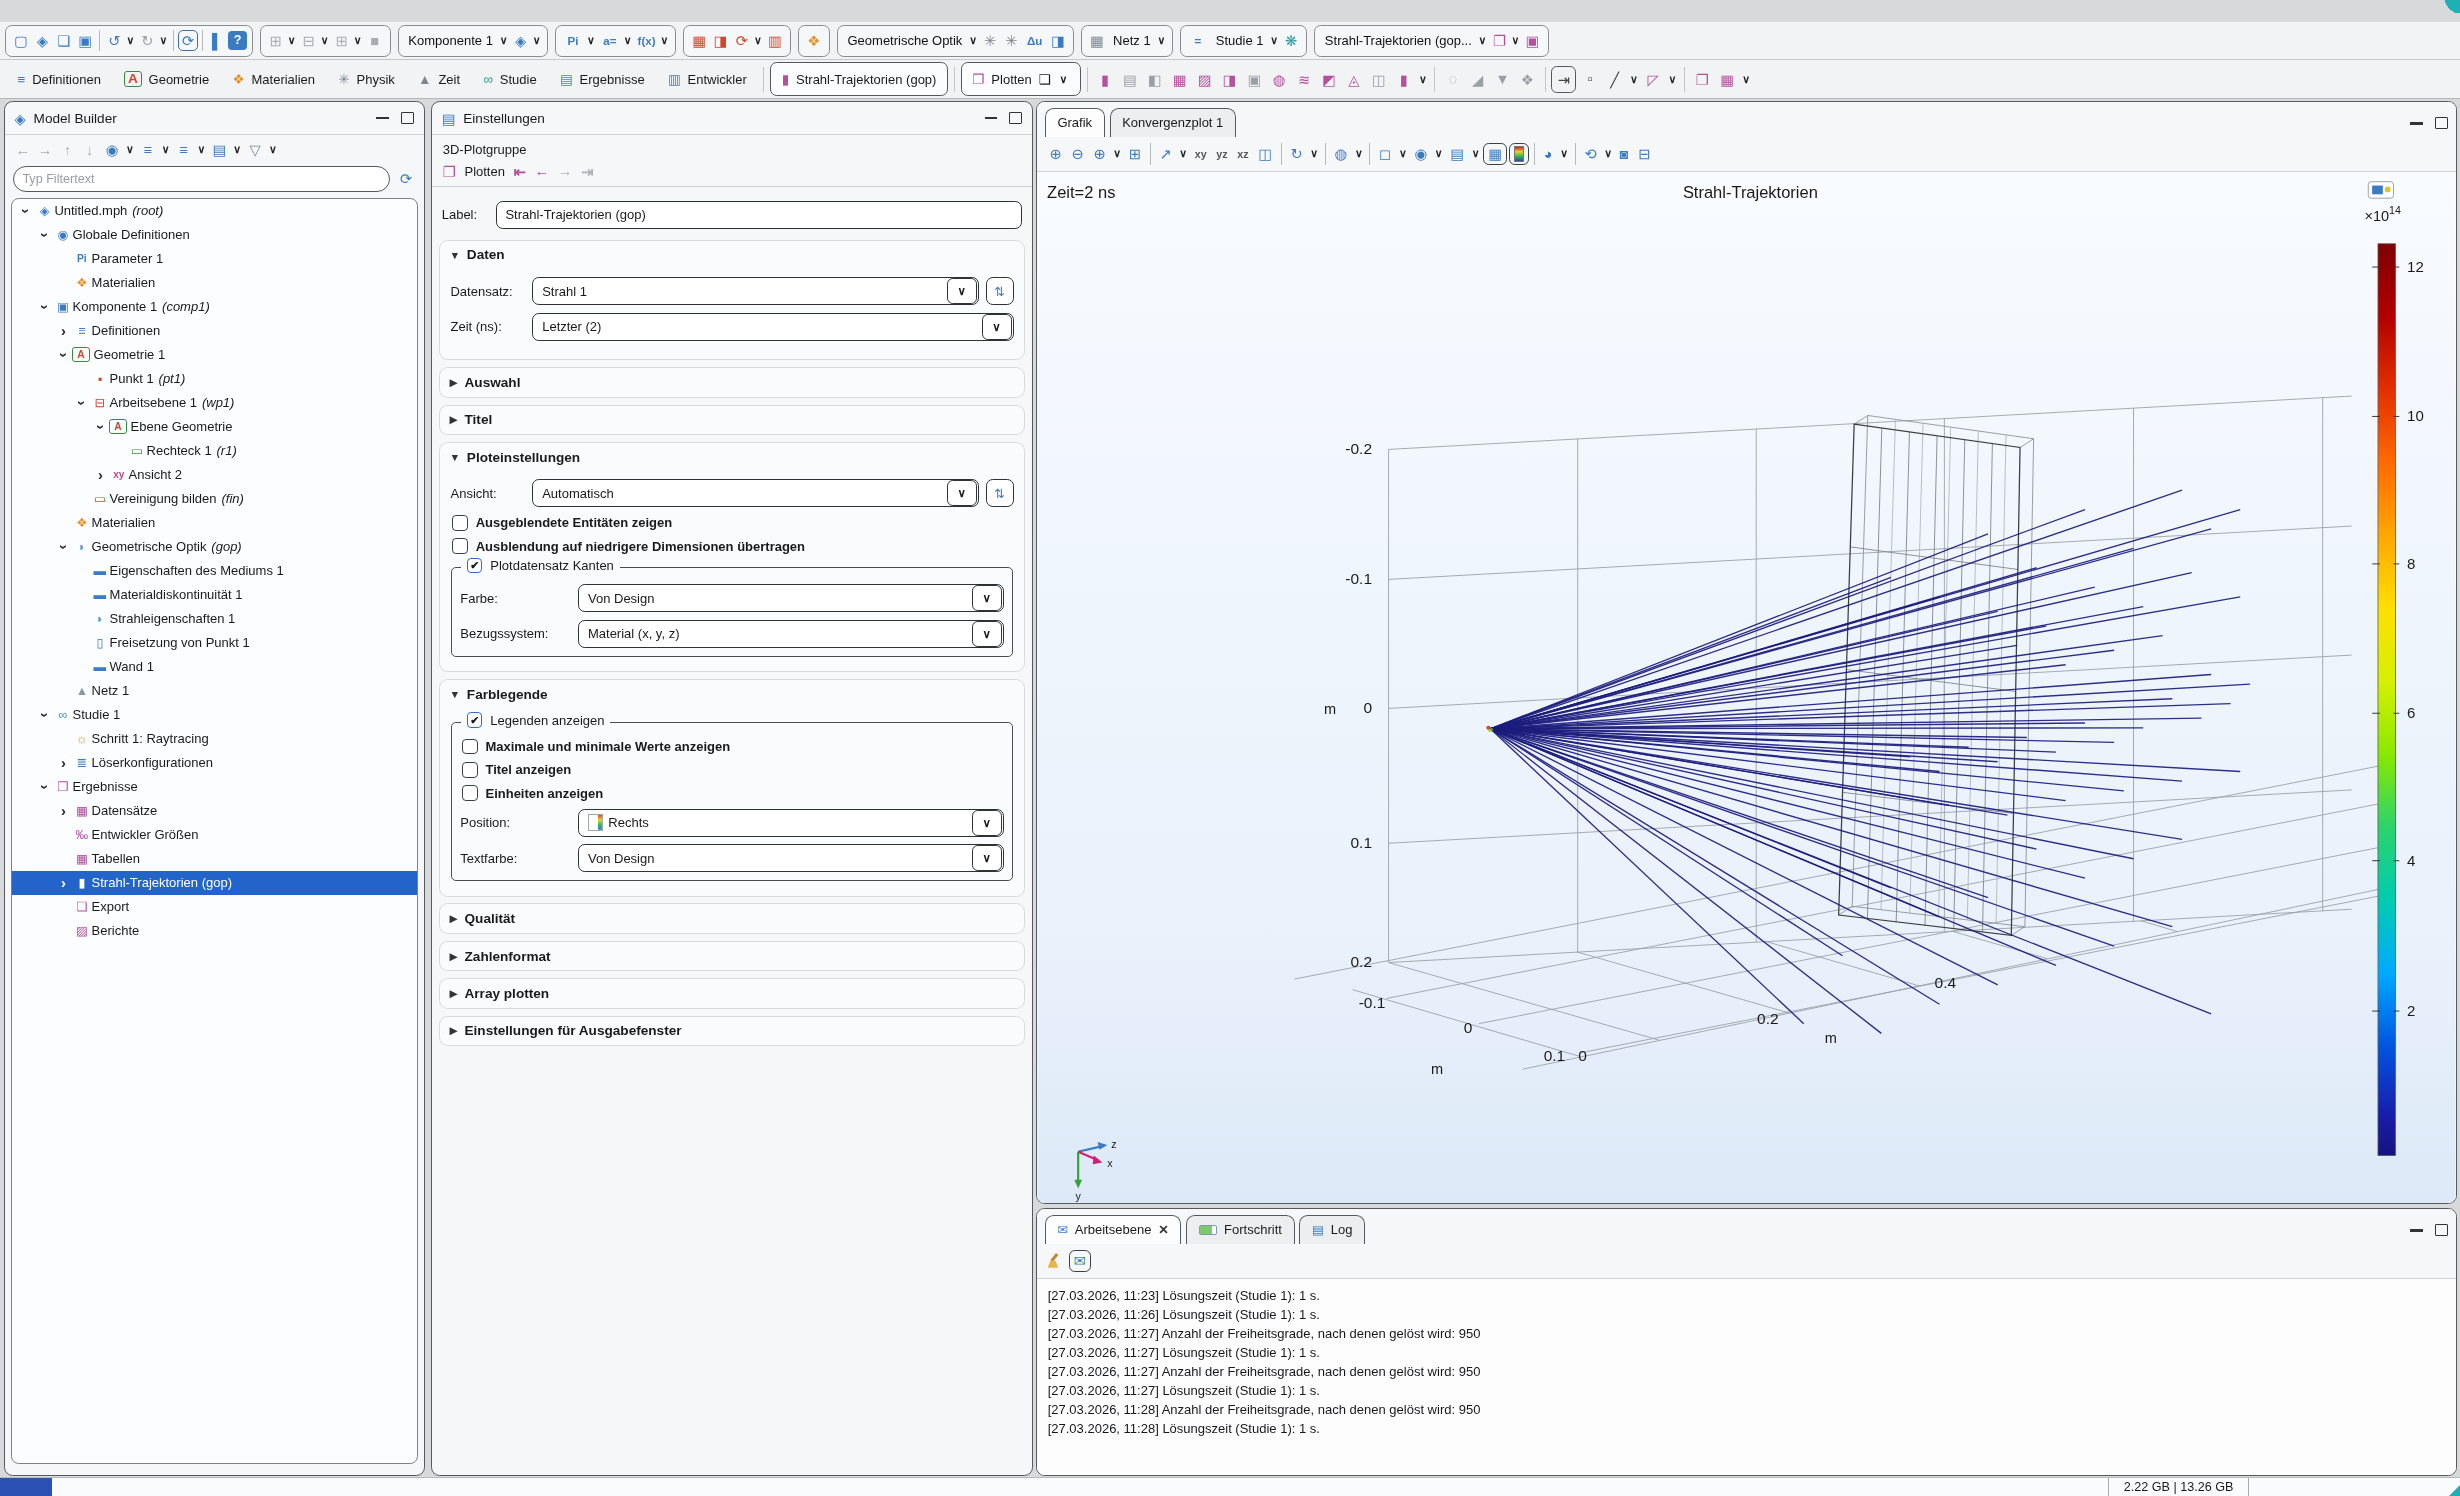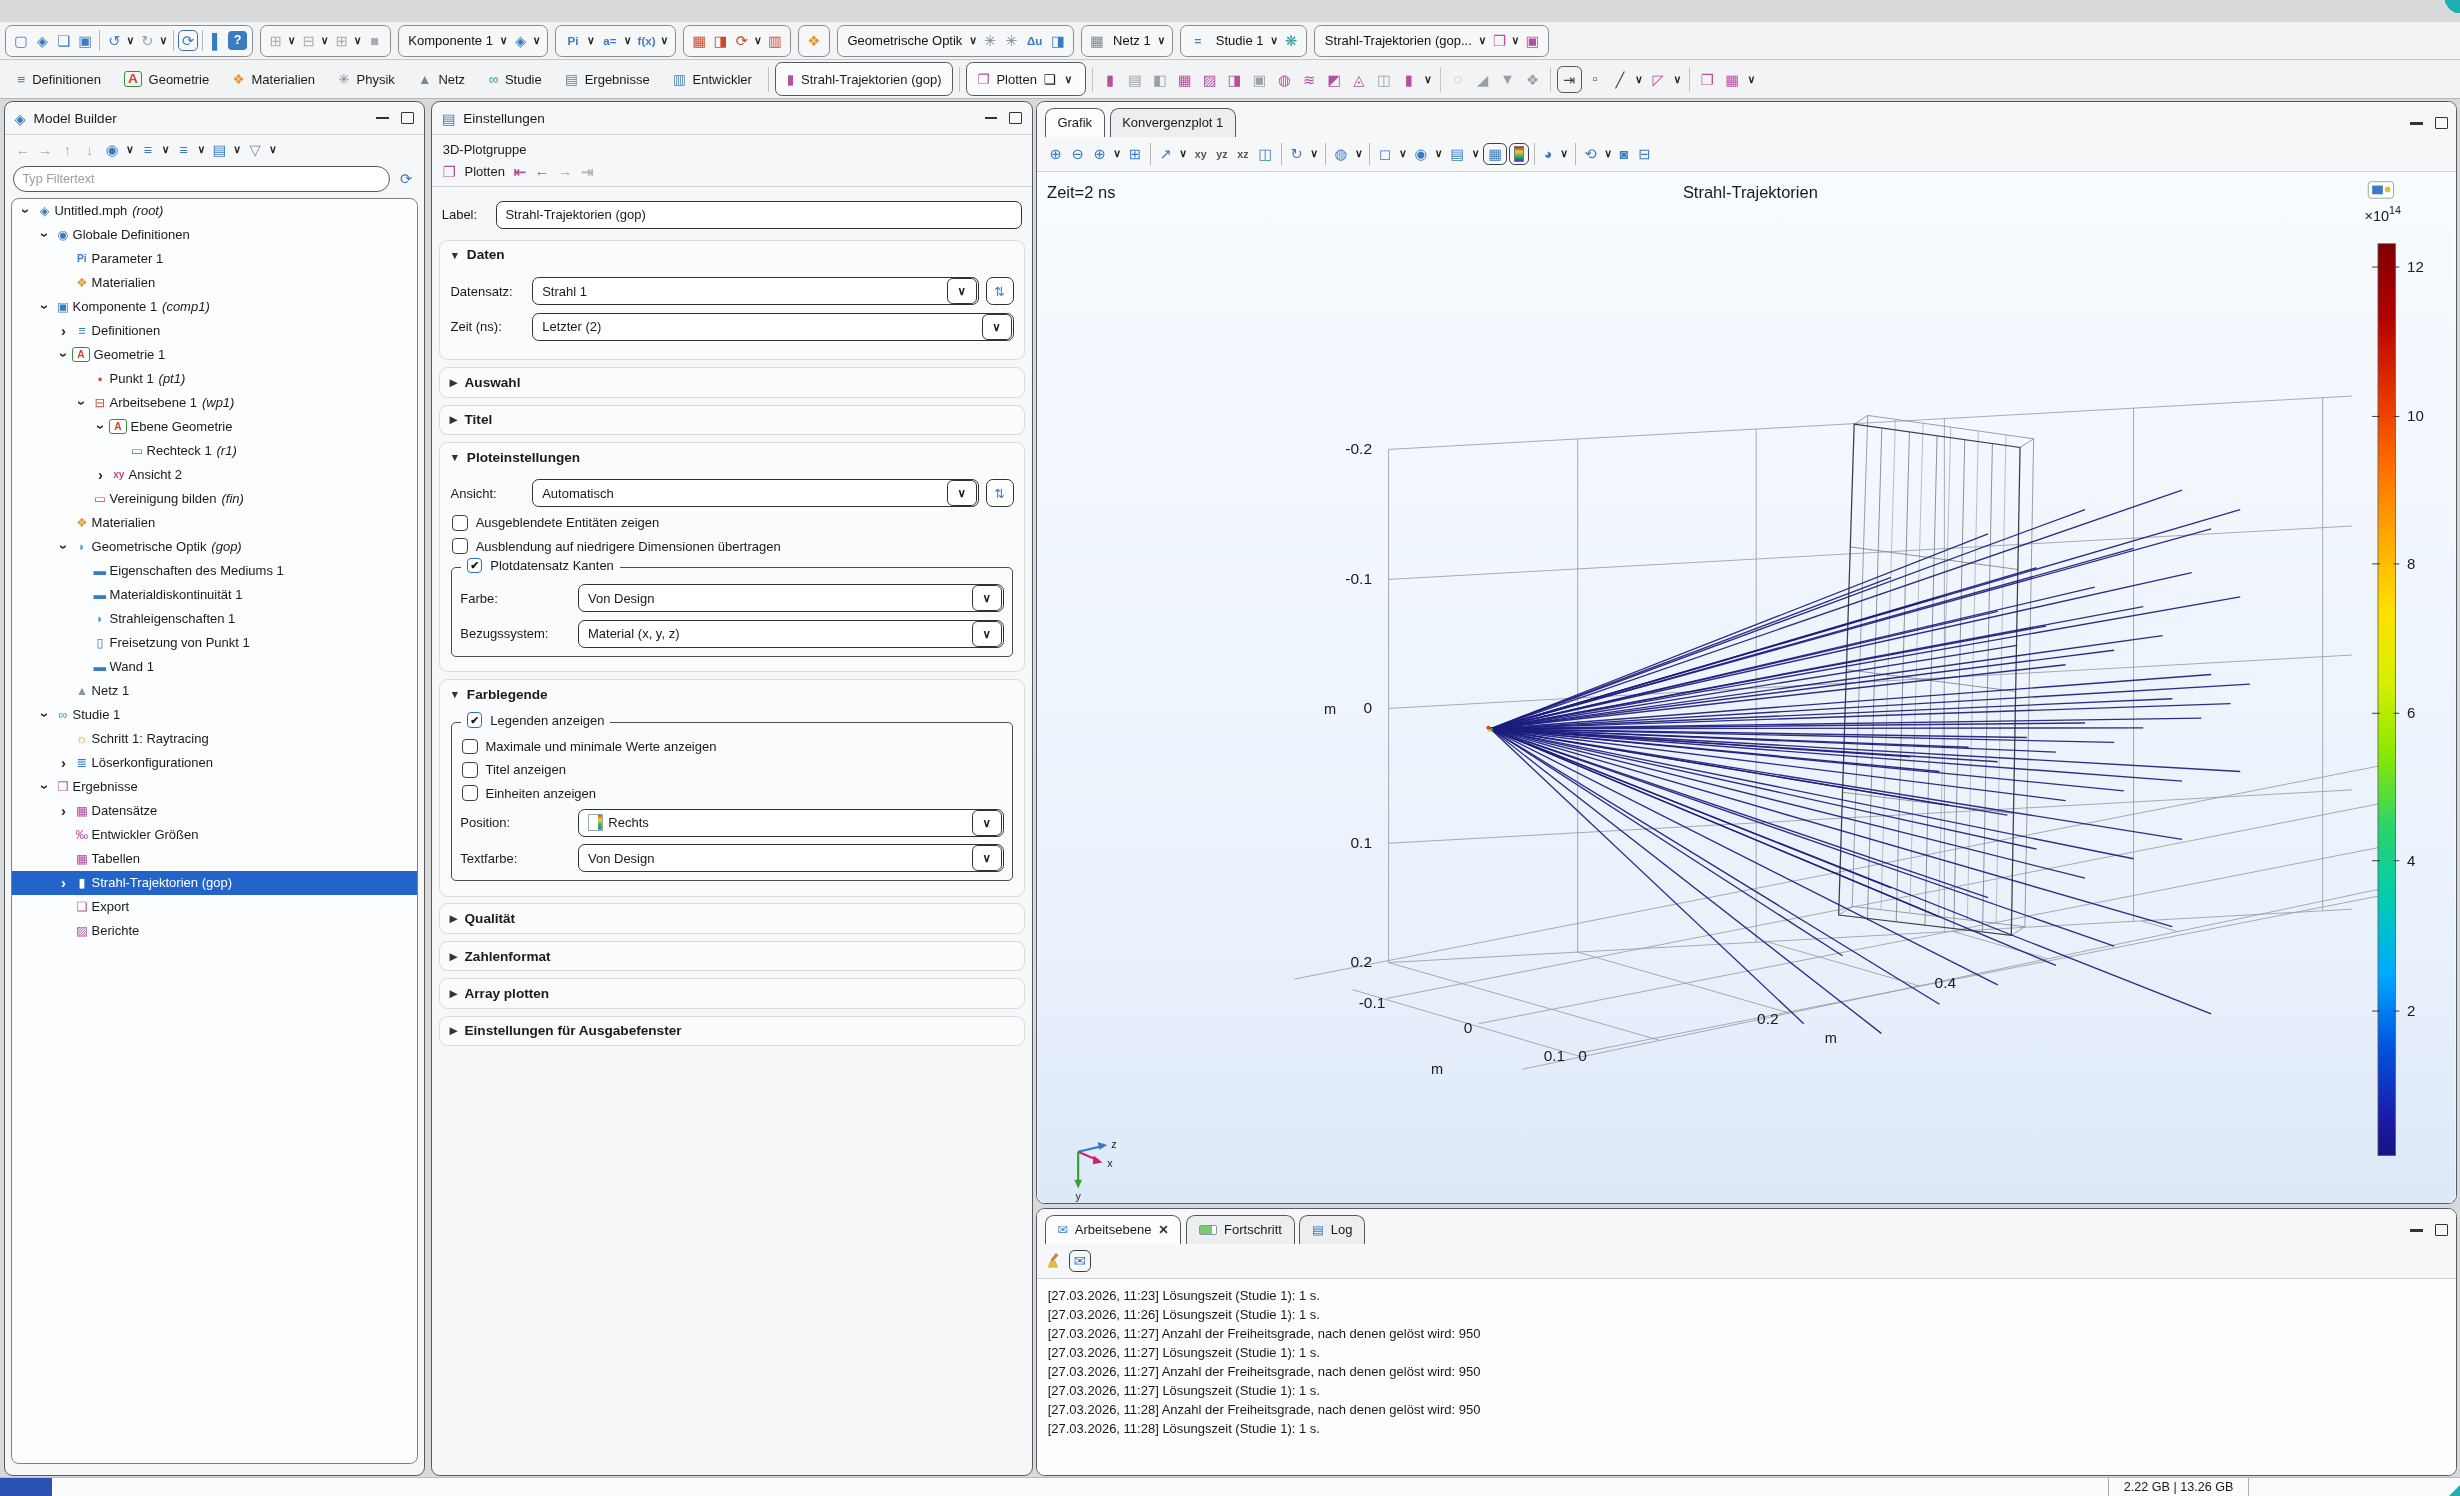--- a/index.html
+++ b/index.html
@@ -60,21 +60,21 @@
   .flabel{font-size:13px;flex:none;}
   .w52{width:54px;} .w80{width:82px;} .w118{width:118px;}
   .fld{flex:1;height:28px;border:1.5px solid #2f3235;border-radius:6.8px;background:#fff;display:flex;align-items:center;padding-left:8.7px;font-size:13px;box-sizing:border-box;overflow:hidden;}
   .chev{margin-left:auto;width:28px;height:24px;border:1.4px solid #2f3235;border-radius:5.8px;margin-right:1px;display:flex;align-items:center;justify-content:center;font-weight:bold;font-size:11.6px;flex:none;}
   .sidebtn{width:28px;height:28px;border:1.5px solid #2f3235;border-radius:6.8px;margin-left:6.8px;display:flex;align-items:center;justify-content:center;color:#3a7bc2;font-size:12.6px;flex:none;background:#fff;box-sizing:border-box;}
   .sec{border:1px solid #d8dadc;border-radius:8.7px;margin:6.8px 6.8px;background:#fafbfd;}
   .shead{display:flex;align-items:center;gap:6.8px;padding:6.8px 9.7px;font-weight:bold;font-size:13.6px;}
   .tri{font-size:10.7px;color:#333;font-weight:normal;}
   .sbody{padding:0 10.7px 10.7px;}
   .frow{display:flex;align-items:center;margin:7.8px 0;}
-  .cbrow{display:flex;align-items:center;gap:7.8px;margin:7.8px 1.9px;font-size:13px;}
+  .cbrow{display:flex;align-items:center;gap:7.8px;margin:7.8px 1.9px;font-size:13px;font-weight:bold;}
   .cb{width:15.5px;height:15.5px;border:1.6px solid #3c4043;border-radius:3.9px;background:#fff;display:flex;align-items:center;justify-content:center;box-sizing:border-box;flex:none;}
   .cb.on{border-color:#2b6cc4;}
   .cb.on::after{content:"✔";font-size:10.7px;color:#17191b;font-weight:bold;}
   .gbox{border:1.4px solid #4a4d50;border-radius:4.9px;margin:13.6px 1px 3.9px;padding:7.8px 7.8px 5.8px;position:relative;}
   .glegend{position:absolute;top:-10.7px;left:8.7px;background:#fafbfd;padding:0 5.8px;display:flex;gap:7.8px;align-items:center;font-size:13px;}
   .cbicon{width:12.6px;height:14.6px;border:1px solid #9aa;background:linear-gradient(#fff,#fff) 0 0/7.8px 100% no-repeat,linear-gradient(#e23b2e,#e8d433,#3bb54a,#2e7de2) right/3.9px 100% no-repeat;margin-right:5.8px;flex:none;}
   
   .gtabs{display:flex;align-items:flex-end;height:32px;gap:4.9px;padding:2.9px 7.8px 0;background:#f6f7f8;}
   .gtab{display:flex;align-items:center;gap:6.8px;padding:0 11.6px;height:28px;border:1px solid #55585c;border-bottom:none;border-radius:8.7px 8.7px 0 0;font-size:13px;background:#eceeef;white-space:nowrap;}
   .gtab.act{background:#fdfdfe;}
@@ -265,21 +265,21 @@
       <span class="rtab">
         <span class="ic" style="color: rgb(226, 149, 46);">❖</span>
         <span>Materialien</span>
       </span>
       <span class="rtab">
         <span class="ic" style="color: rgb(123, 135, 148);">✳</span>
         <span>Physik</span>
       </span>
       <span class="rtab">
         <span class="ic" style="color: rgb(123, 135, 148);">▲</span>
-        <span>Netz</span>
+        <span>Zeit</span>
       </span>
       <span class="rtab">
         <span class="ic" style="color: rgb(46, 158, 158);">∞</span>
         <span>Studie</span>
       </span>
       <span class="rtab">
         <span class="ic" style="color: rgb(74, 127, 181);">▤</span>
         <span>Ergebnisse</span>
       </span>
       <span class="rtab">

